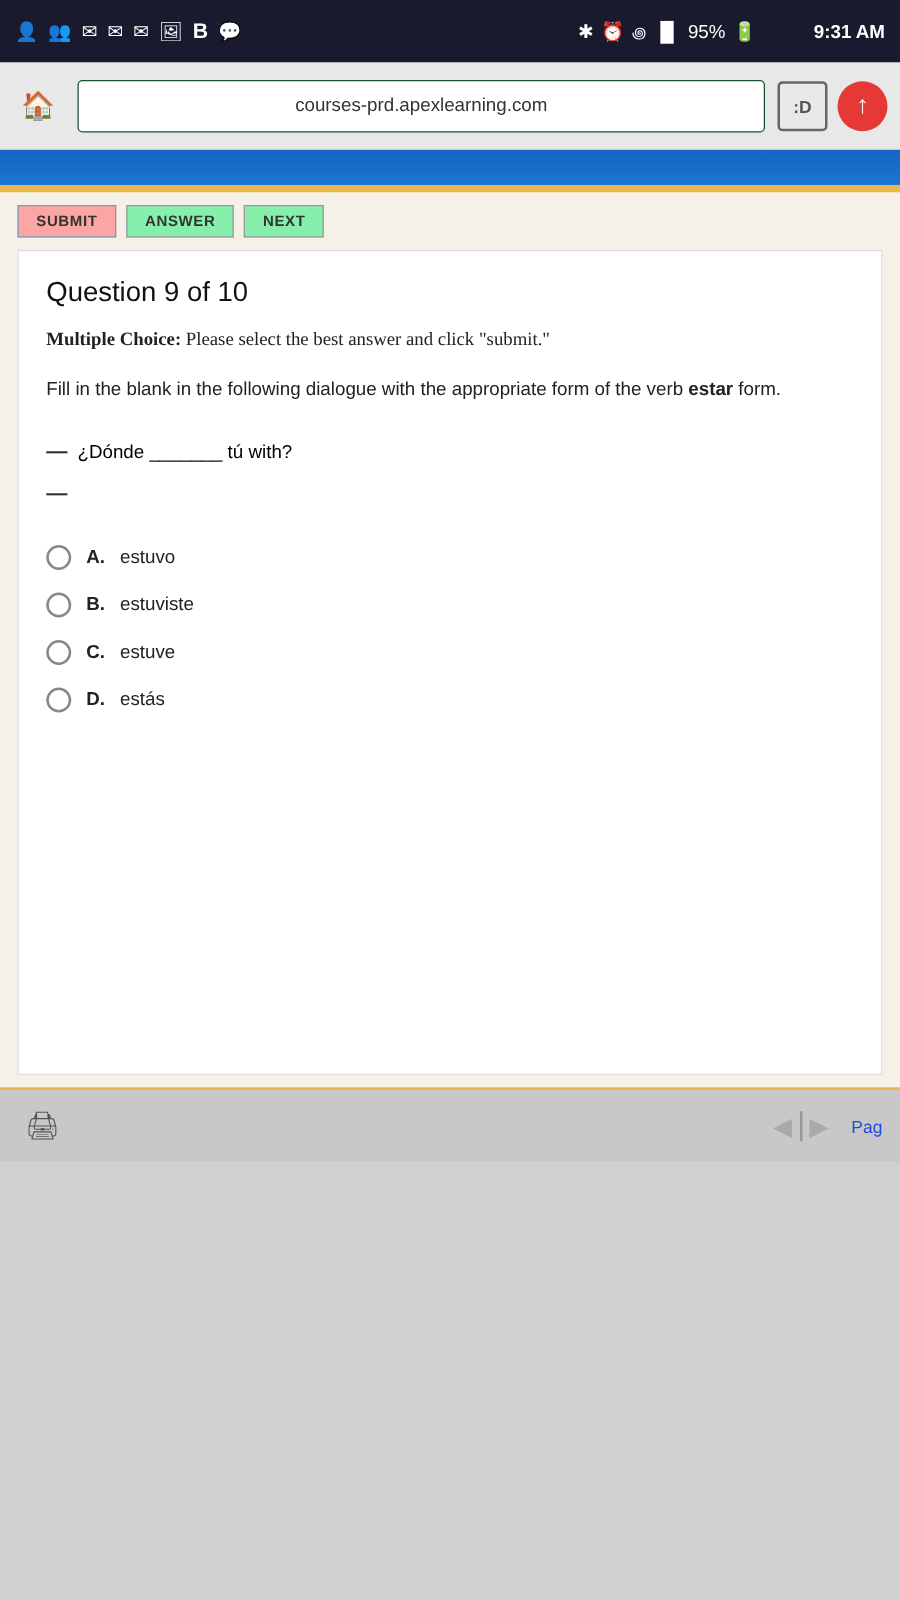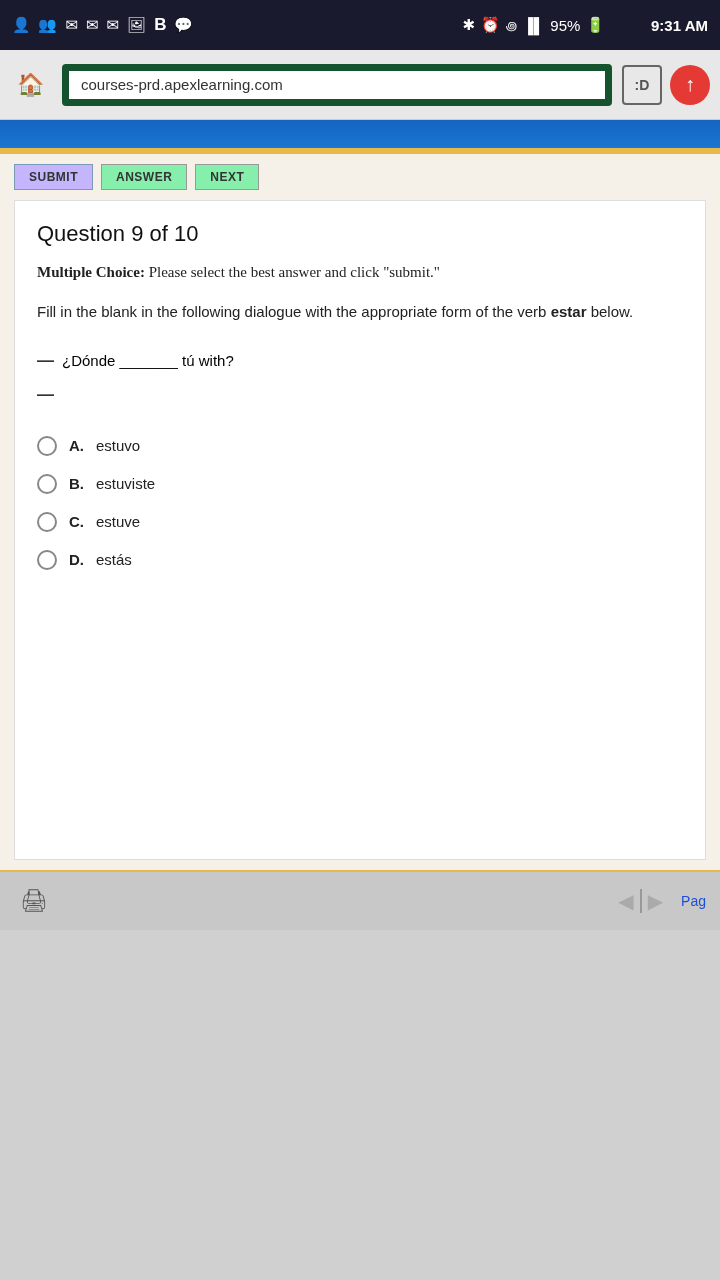--- a/index.html
+++ b/index.html
@@ -40,28 +40,29 @@
     }
     .home-btn {
       width: 42px; height: 42px;
       display: flex; align-items: center; justify-content: center;
       font-size: 22px; color: #555;
       cursor: pointer;
     }
     .url-bar {
       flex: 1;
       height: 42px;
-      border: 7px solid #14532d;
+      border: 1px solid #14532d;
       border-radius: 4px;
       background: white;
       display: flex;
       align-items: center;
       padding: 0 12px;
       font-size: 15px;
       color: #333;
+      justify-content: center;
     }
     .browser-actions {
       display: flex; gap: 8px; align-items: center;
     }
     .tab-btn {
       width: 40px; height: 40px;
       border: 2px solid #666;
       border-radius: 4px;
       display: flex; align-items: center; justify-content: center;
       font-size: 14px; color: #555; font-weight: bold;
@@ -103,21 +104,21 @@
       border: 1px solid #999;
       background: #86efac;
       font-size: 12px;
       font-weight: bold;
       letter-spacing: 0.5px;
       color: #333;
       cursor: pointer;
       text-transform: uppercase;
     }
     .toolbar-btn.active {
-      background: #c4b5fd;
+      background: #fca5a5;
       border-color: #7a9ab8;
     }
 
     
     .quiz-card {
       margin: 0 14px 10px 14px;
       background: white;
       padding: 20px 22px;
       min-height: 660px;
       border: 1px solid #ddd;
@@ -266,21 +267,21 @@
 
   <div class="quiz-card">
 
     <div class="question-header">Question 9 of 10</div>
 
     <div class="question-type">
       <strong>Multiple Choice:</strong><span> Please select the best answer and click "submit."</span>
     </div>
 
     <div class="question-text">
-      <span>Fill in the blank in the following dialogue with the appropriate form of the verb </span><strong>estar</strong><span> below.</span>
+      <span>Fill in the blank in the following dialogue with the appropriate form of the verb </span><strong>estar</strong><span> form.</span>
     </div>
 
     <div class="dialogue">
       <div class="dialogue-line">
         <span class="dash">—</span>
         <span>¿Dónde _______ tú with?</span>
       </div>
       <div class="dialogue-line">
         <span class="dash">—</span>
       </div>

